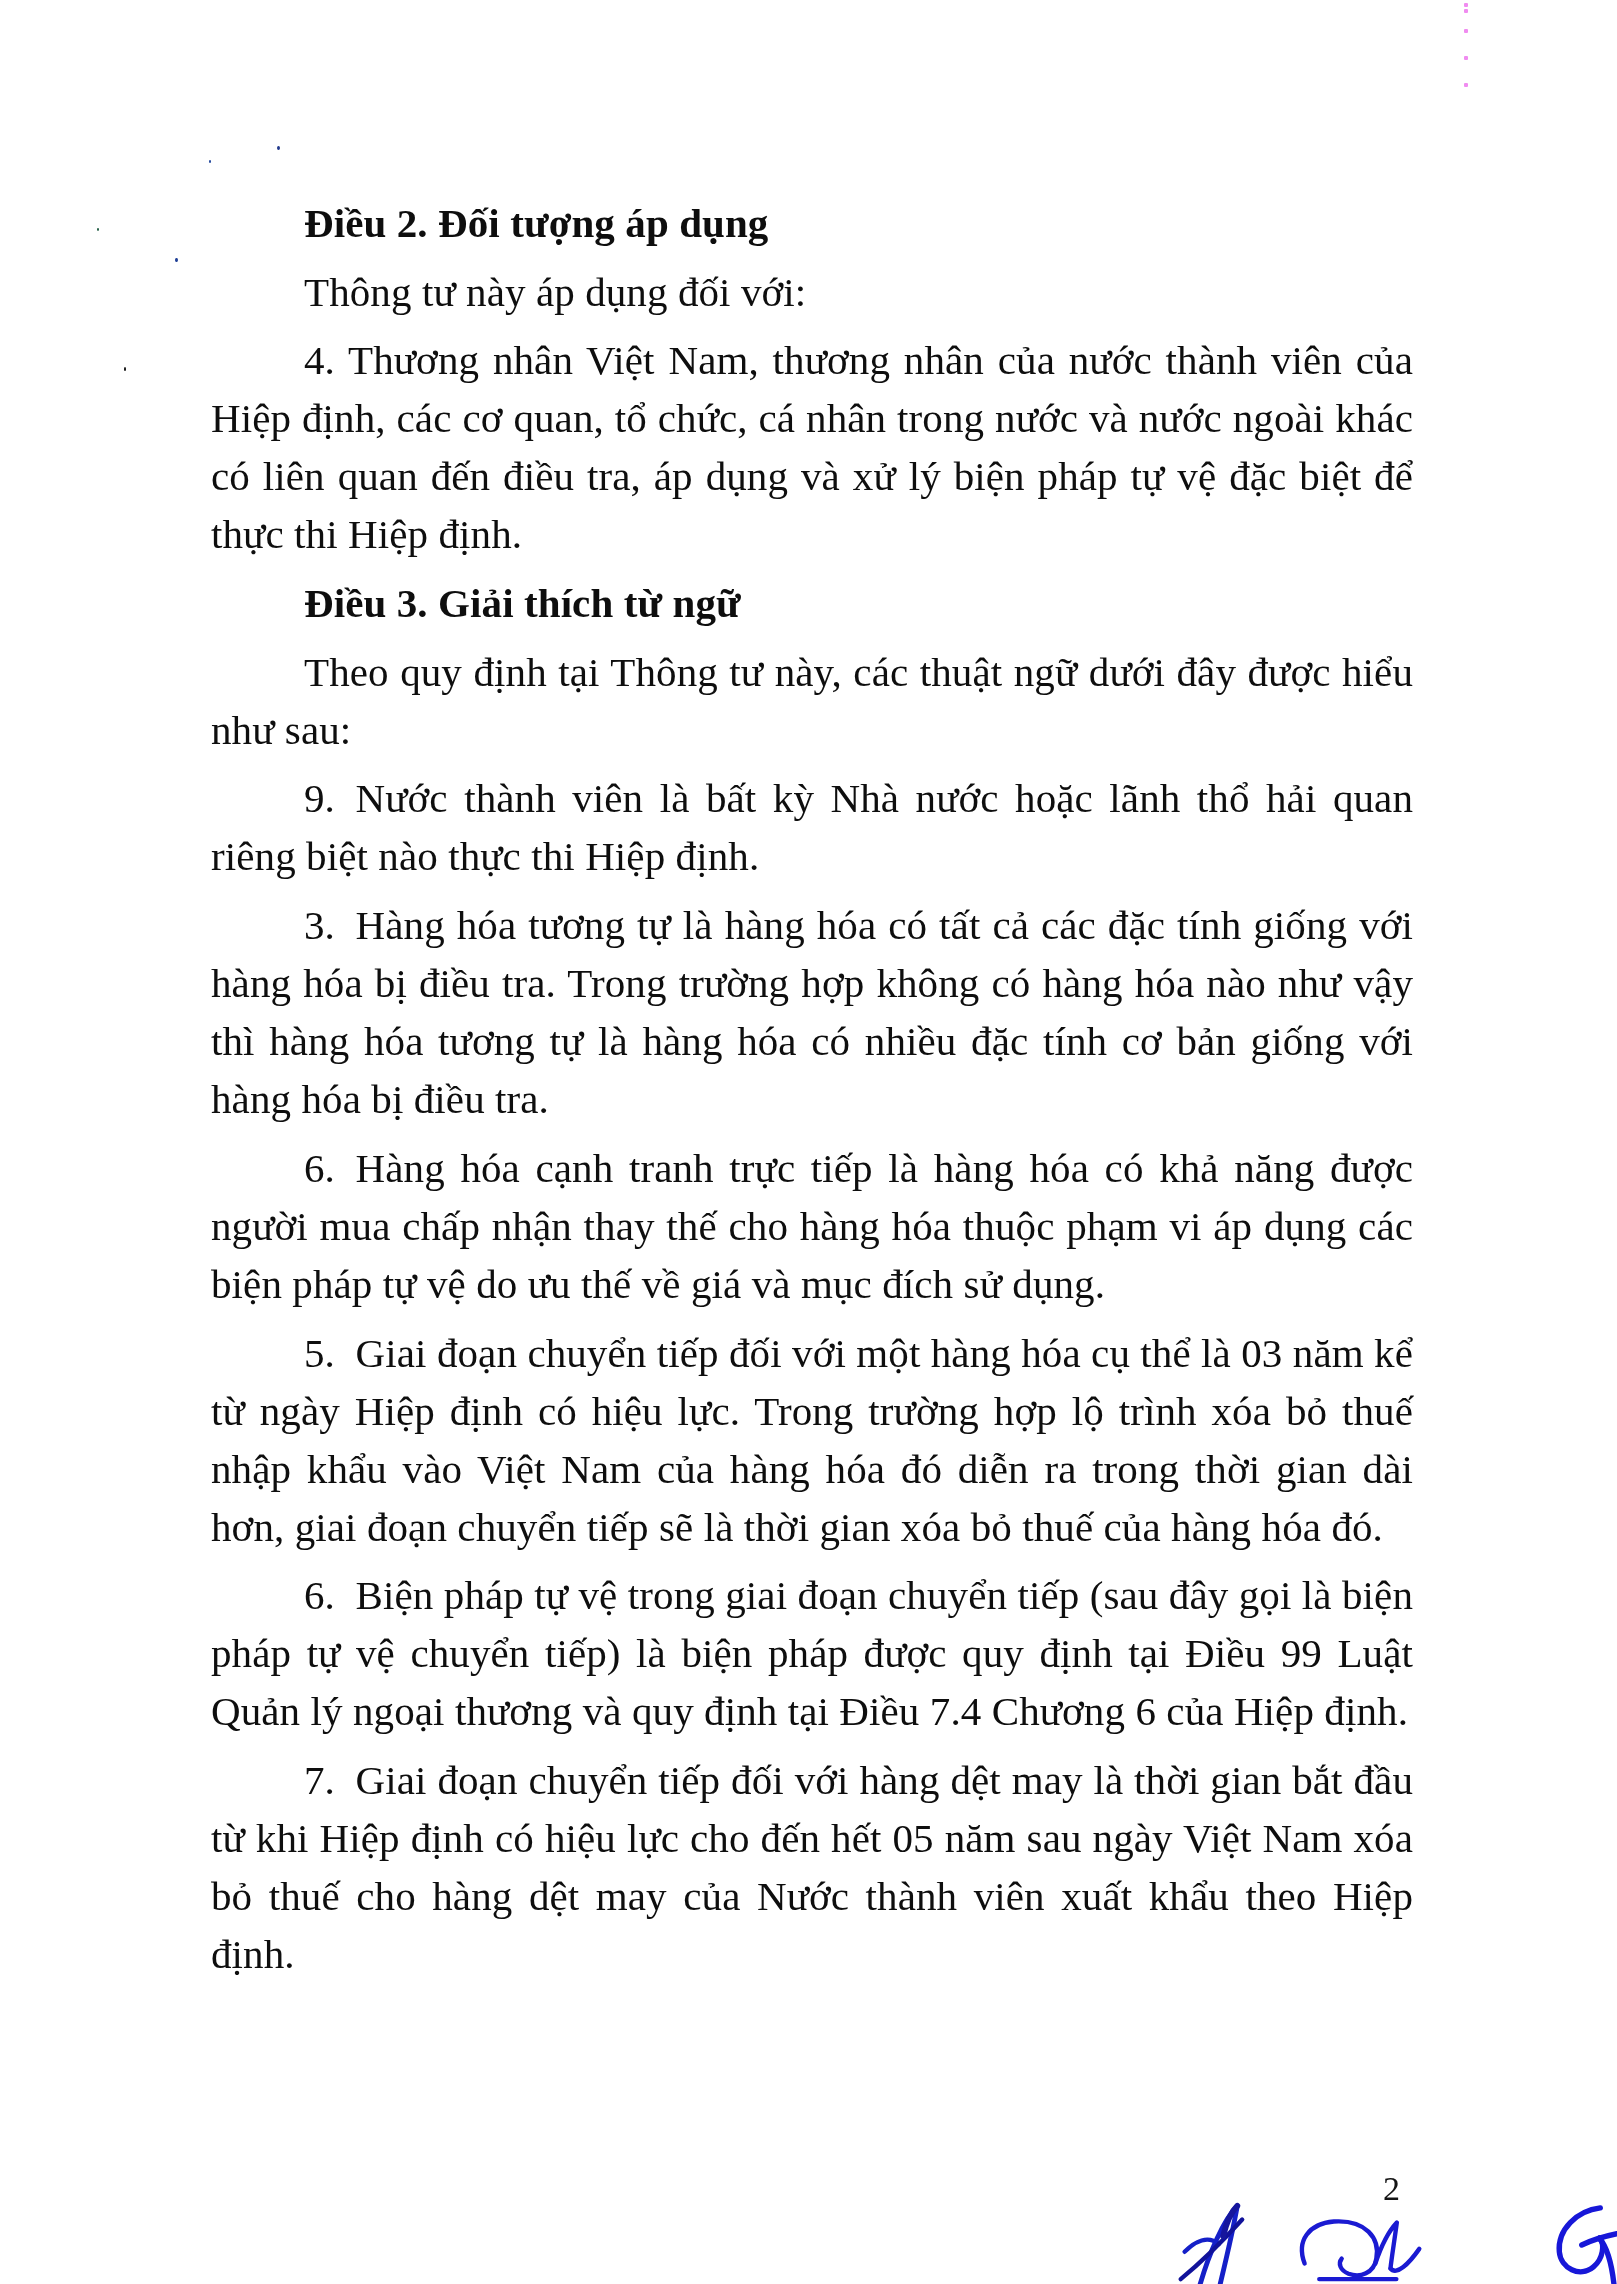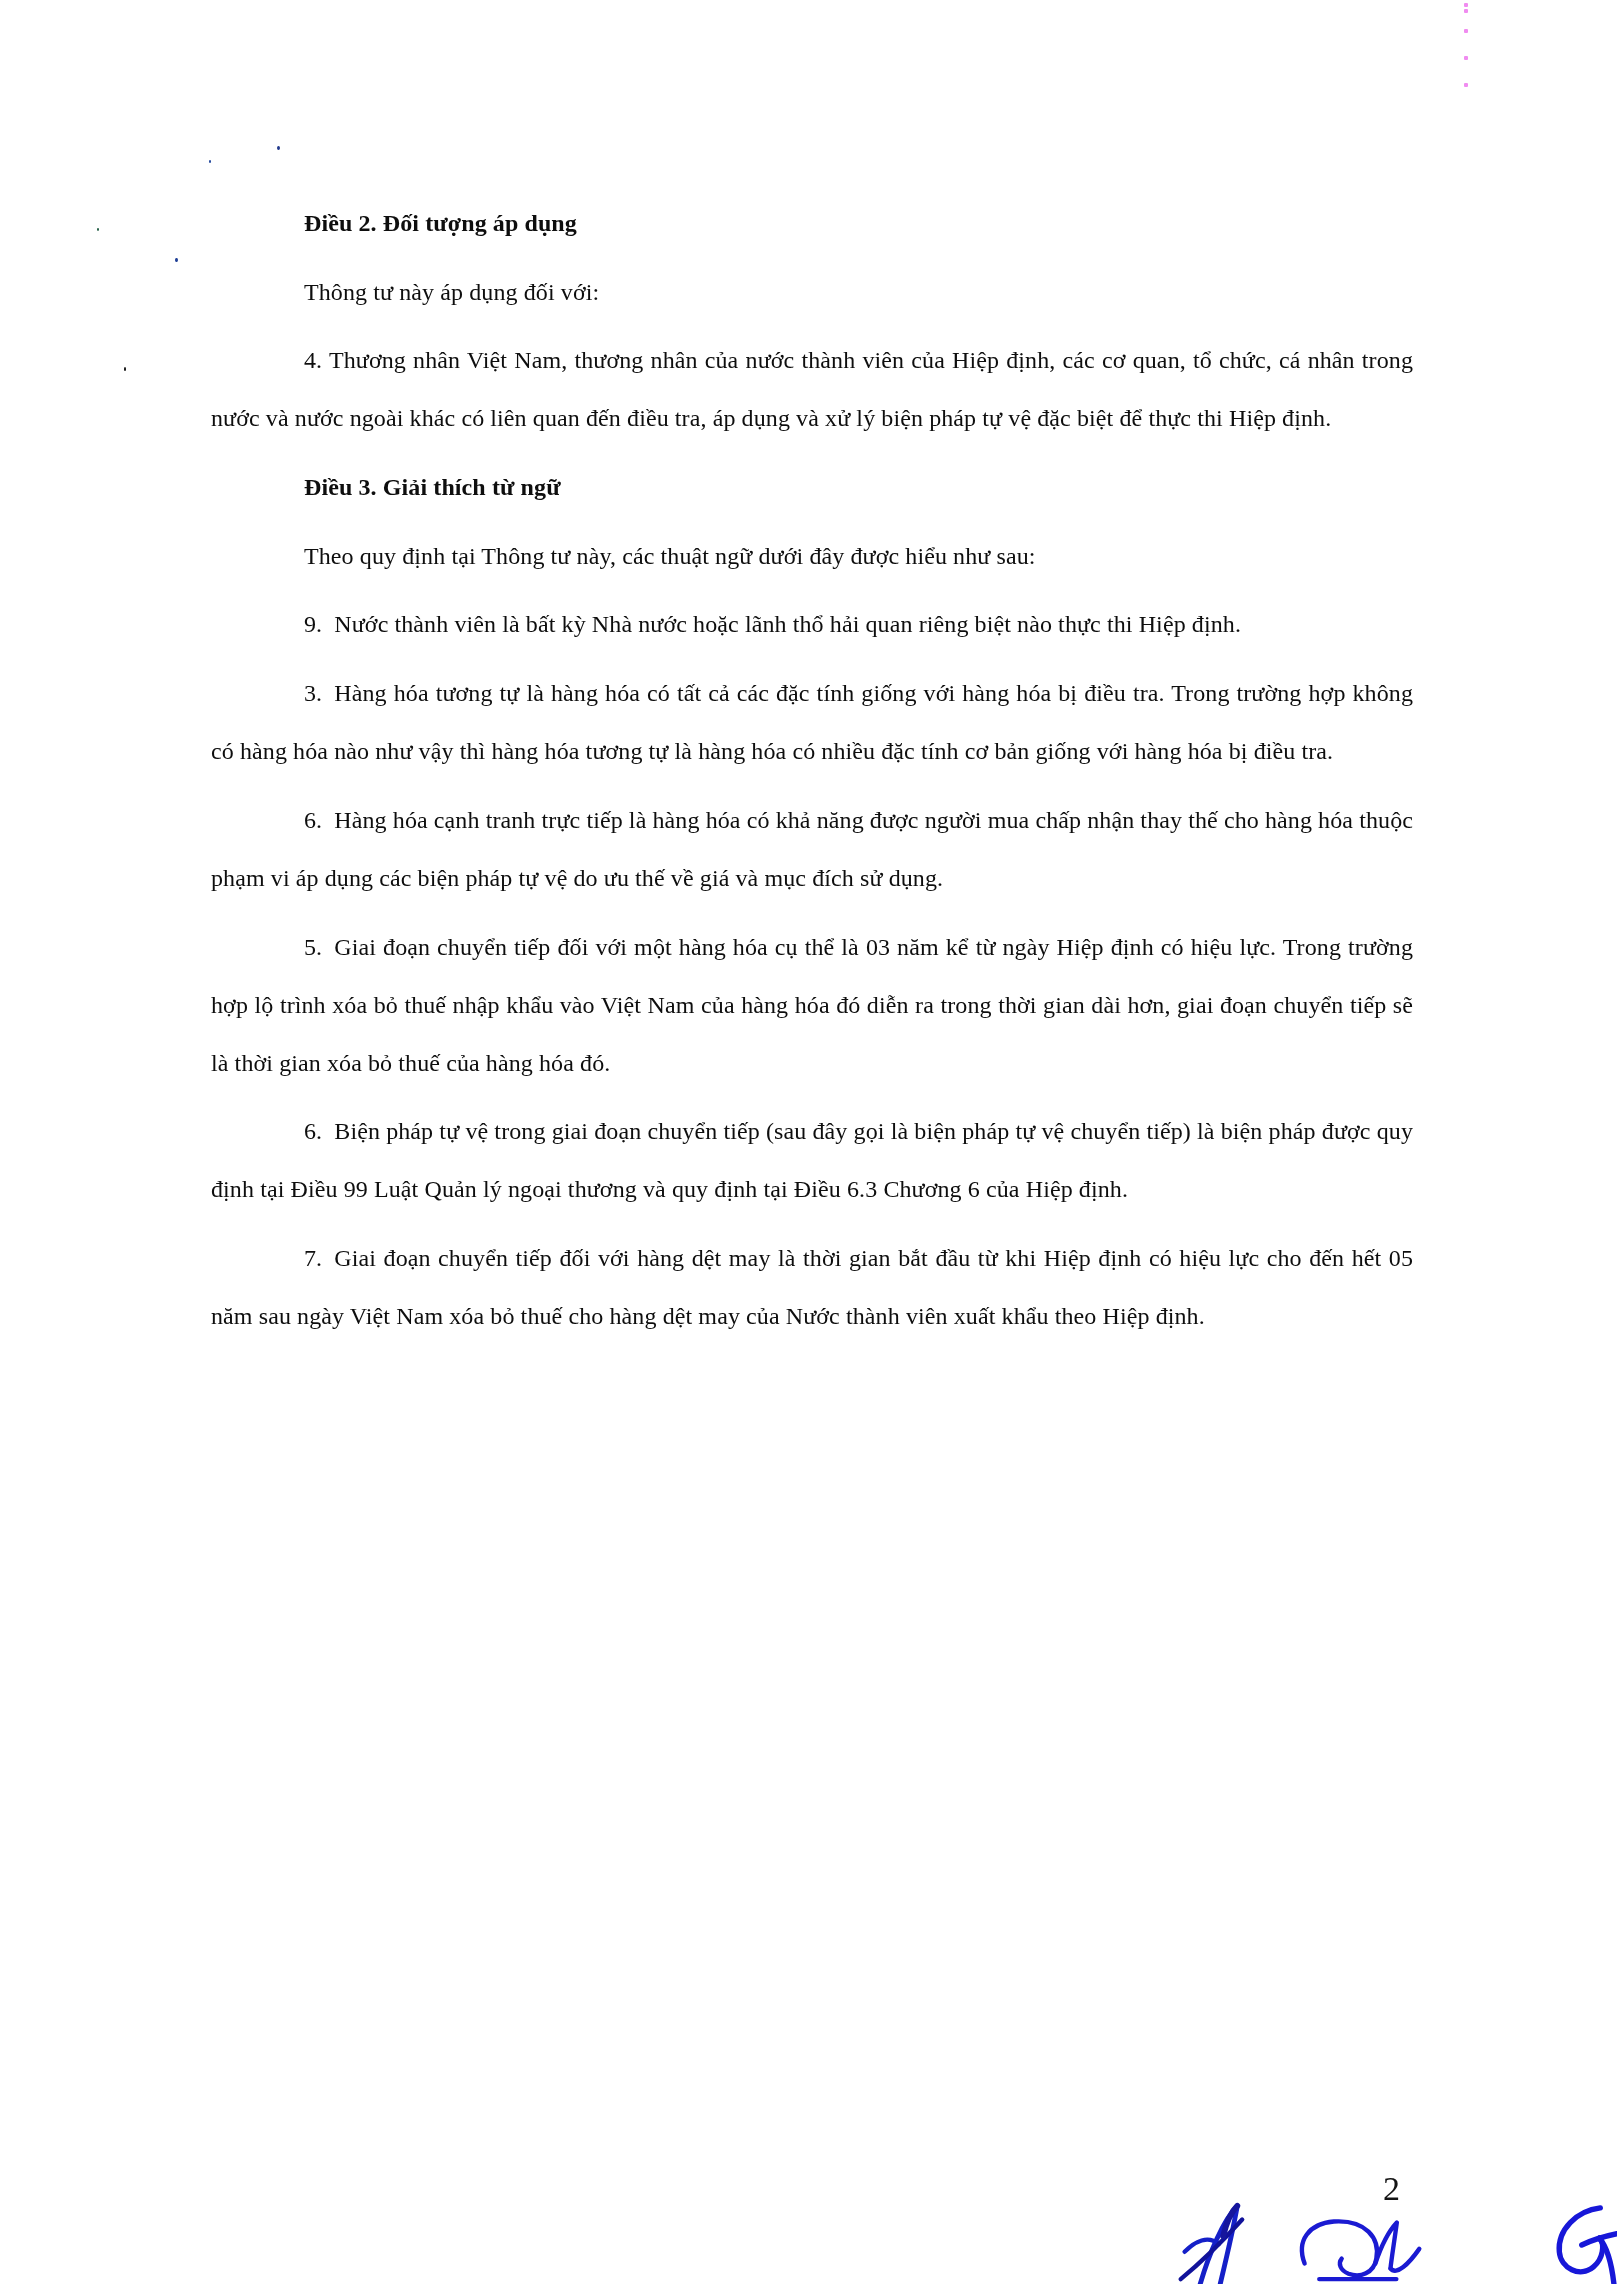--- a/index.html
+++ b/index.html
@@ -10,21 +10,21 @@
     background:#ffffff;
     overflow:hidden;
     font-family:"Liberation Serif","DejaVu Serif",serif;
     color:#0e0e0e;
   }
   .text-block{
     position:absolute;
     left:211px;
     top:194px;
     width:1202px;
-    font-size:24px;
+    font-size:41px;
     line-height:58px;
     text-align:justify;
     letter-spacing:0.1px;
   }
   .text-block p{
     margin:0 0 10.7px 0;
     text-indent:93px;
   }
   .text-block p.heading{
     font-weight:700;
@@ -76,21 +76,21 @@
   <main class="text-block">
     <p class="heading">Điều 2. Đối tượng áp dụng</p>
     <p>Thông tư này áp dụng đối với:</p>
     <p>4. Thương nhân Việt Nam, thương nhân của nước thành viên của Hiệp định, các cơ quan, tổ chức, cá nhân trong nước và nước ngoài khác có liên quan đến điều tra, áp dụng và xử lý biện pháp tự vệ đặc biệt để thực thi Hiệp định.</p>
     <p class="heading">Điều 3. Giải thích từ ngữ</p>
     <p>Theo quy định tại Thông tư này, các thuật ngữ dưới đây được hiểu như sau:</p>
     <p>9. Nước thành viên là bất kỳ Nhà nước hoặc lãnh thổ hải quan riêng biệt nào thực thi Hiệp định.</p>
     <p>3. Hàng hóa tương tự là hàng hóa có tất cả các đặc tính giống với hàng hóa bị điều tra. Trong trường hợp không có hàng hóa nào như vậy thì hàng hóa tương tự là hàng hóa có nhiều đặc tính cơ bản giống với hàng hóa bị điều tra.</p>
     <p>6. Hàng hóa cạnh tranh trực tiếp là hàng hóa có khả năng được người mua chấp nhận thay thế cho hàng hóa thuộc phạm vi áp dụng các biện pháp tự vệ do ưu thế về giá và mục đích sử dụng.</p>
     <p>5. Giai đoạn chuyển tiếp đối với một hàng hóa cụ thể là 03 năm kể từ ngày Hiệp định có hiệu lực. Trong trường hợp lộ trình xóa bỏ thuế nhập khẩu vào Việt Nam của hàng hóa đó diễn ra trong thời gian dài hơn, giai đoạn chuyển tiếp sẽ là thời gian xóa bỏ thuế của hàng hóa đó.</p>
-    <p>6. Biện pháp tự vệ trong giai đoạn chuyển tiếp (sau đây gọi là biện pháp tự vệ chuyển tiếp) là biện pháp được quy định tại Điều 99 Luật Quản lý ngoại thương và quy định tại Điều 6.3 Chương 6 của Hiệp định.</p>
+    <p>6. Biện pháp tự vệ trong giai đoạn chuyển tiếp (sau đây gọi là biện pháp tự vệ chuyển tiếp) là biện pháp được quy định tại Điều 99 Luật Quản lý ngoại thương và quy định tại Điều 7.4 Chương 6 của Hiệp định.</p>
     <p>7. Giai đoạn chuyển tiếp đối với hàng dệt may là thời gian bắt đầu từ khi Hiệp định có hiệu lực cho đến hết 05 năm sau ngày Việt Nam xóa bỏ thuế cho hàng dệt may của Nước thành viên xuất khẩu theo Hiệp định.</p>
   </main>
 
   <div class="page-number">2</div>
 
   <svg class="signatures" viewBox="0 0 1012 248" aria-hidden="true">
 
     <g fill="none" stroke-linecap="round" stroke-linejoin="round">
       <path d="M 158 248 C 176 186 206 116 234 88 C 225 140 210 202 199 248" stroke="#1520c8" stroke-width="10"></path>
       <path d="M 126 182 C 148 160 174 148 196 166" stroke="#1520c8" stroke-width="9"></path>

